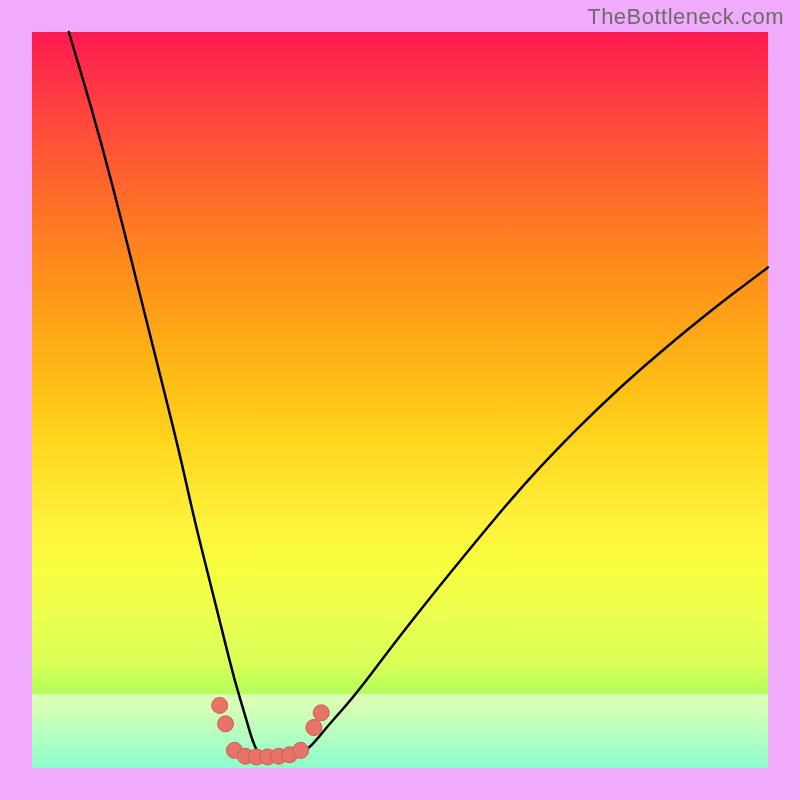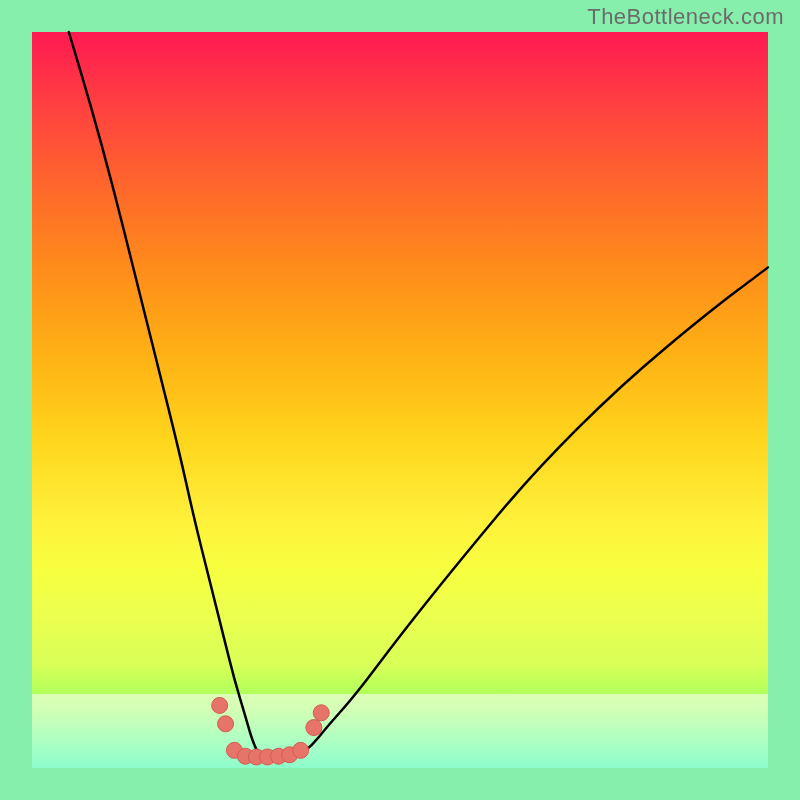--- a/index.html
+++ b/index.html
@@ -8,21 +8,21 @@
     width: 800px;
     height: 800px;
     overflow: hidden;
     background: #000;
     font-family: Arial, Helvetica, sans-serif;
   }
   .stage {
     position: relative;
     width: 800px;
     height: 800px;
-    background: #86efac;
+    background: #f0abfc;
   }
   .plot-area {
     position: absolute;
     left: 32px;
     top: 32px;
     width: 736px;
     height: 736px;
     background: linear-gradient(
       to bottom,
       #ff1a52 0%,

